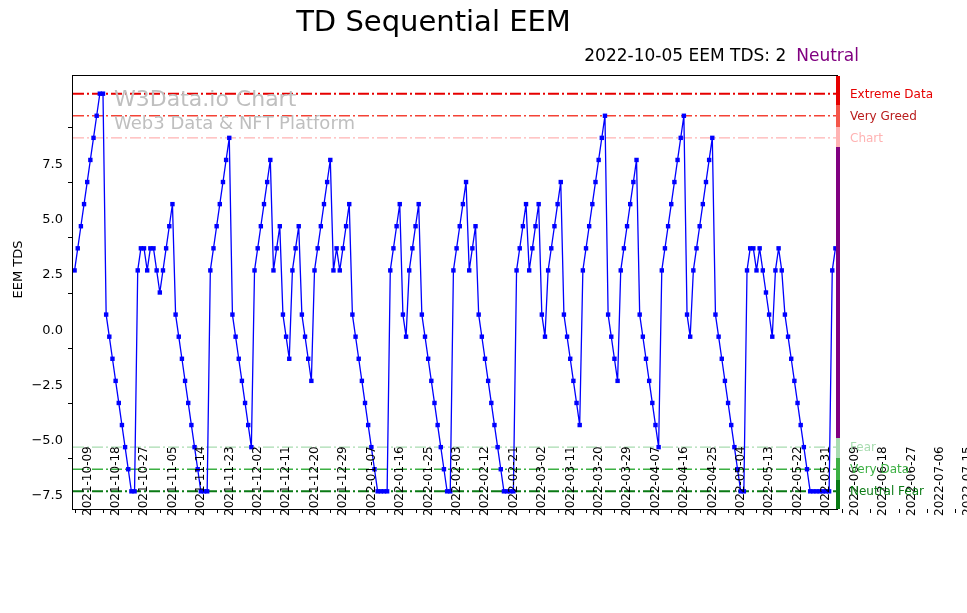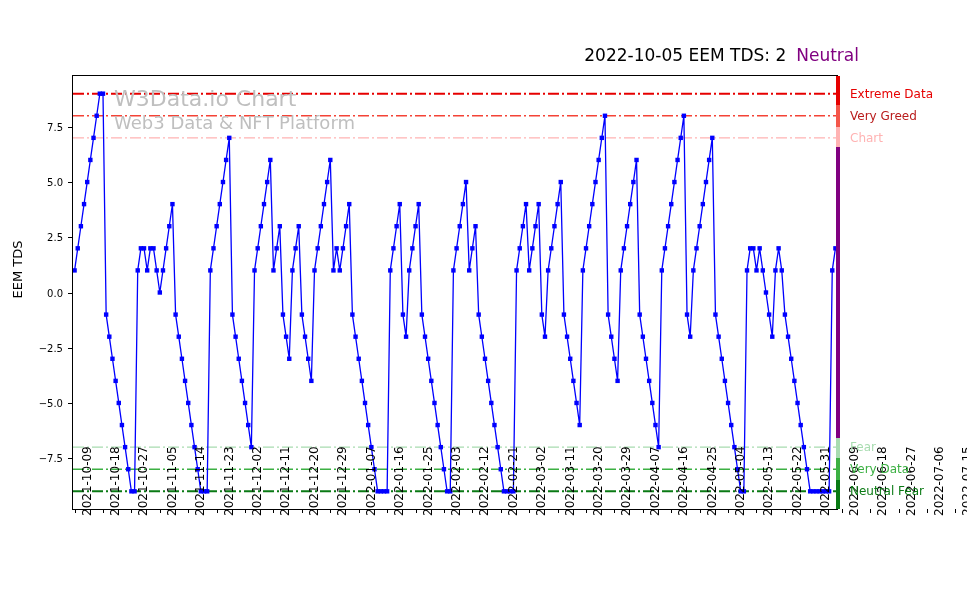--- a/index.html
+++ b/index.html
@@ -21,22 +21,22 @@
   .ylabel{
     position:absolute;left:-33px;top:262px;width:100px;text-align:center;
     font-size:13px;color:#000;
     transform:rotate(-90deg);transform-origin:center center;
   }
   .plot{
     position:absolute;left:72px;top:75px;width:766px;height:435px;
     border:1px solid #000;box-sizing:border-box;background:transparent;
   }
   .ytick-label{
-    position:absolute;right:0;font-size:10px;color:#000;
-    text-align:right;white-space:nowrap;transform:translateY(-50%);
+    position:absolute;right:0;font-size:13px;color:#000;
+    text-align:right;white-space:nowrap;transform:translateY(-50%);margin-top:36px;
   }
   .ytick-mark{position:absolute;width:4px;height:1px;background:#000;}
   .xtick-mark{position:absolute;width:1px;height:4px;background:#000;}
   .xtick-label{
     position:absolute;font-size:12px;color:#000;white-space:nowrap;
     transform:rotate(-90deg);transform-origin:left top;
   }
   .thr-label{
     position:absolute;font-size:12px;white-space:nowrap;
     transform:translateY(-50%);
@@ -45,20 +45,21 @@
     position:absolute;color:#bfbfbf;white-space:nowrap;pointer-events:none;
   }
   .wm1{left:114px;top:86px;font-size:22px;}
   .wm2{left:114px;top:112px;font-size:18px;}
 </style>
 </head>
 <body>
 
 <div id="chart-root">
 
+  <div class="title">TD Sequential EEM</div>
 
   <div class="subtitle">
     <span>2022-10-05 EEM TDS: 2</span><span class="mood" style="color: rgb(128, 0, 128);">Neutral</span>
   </div>
 
   <div class="ylabel">EEM TDS</div>
 
   <div class="plot" id="plot-area">
     <svg id="plot-svg" width="764" height="433" viewBox="0 0 764 433" preserveAspectRatio="none" style="position:absolute;left:0;top:0;display:block;">
         <line x1="0" x2="764" y1="17.67346938775512" y2="17.67346938775512" stroke="#e60000" stroke-width="2" stroke-dasharray="11,3,2,3"></line>

